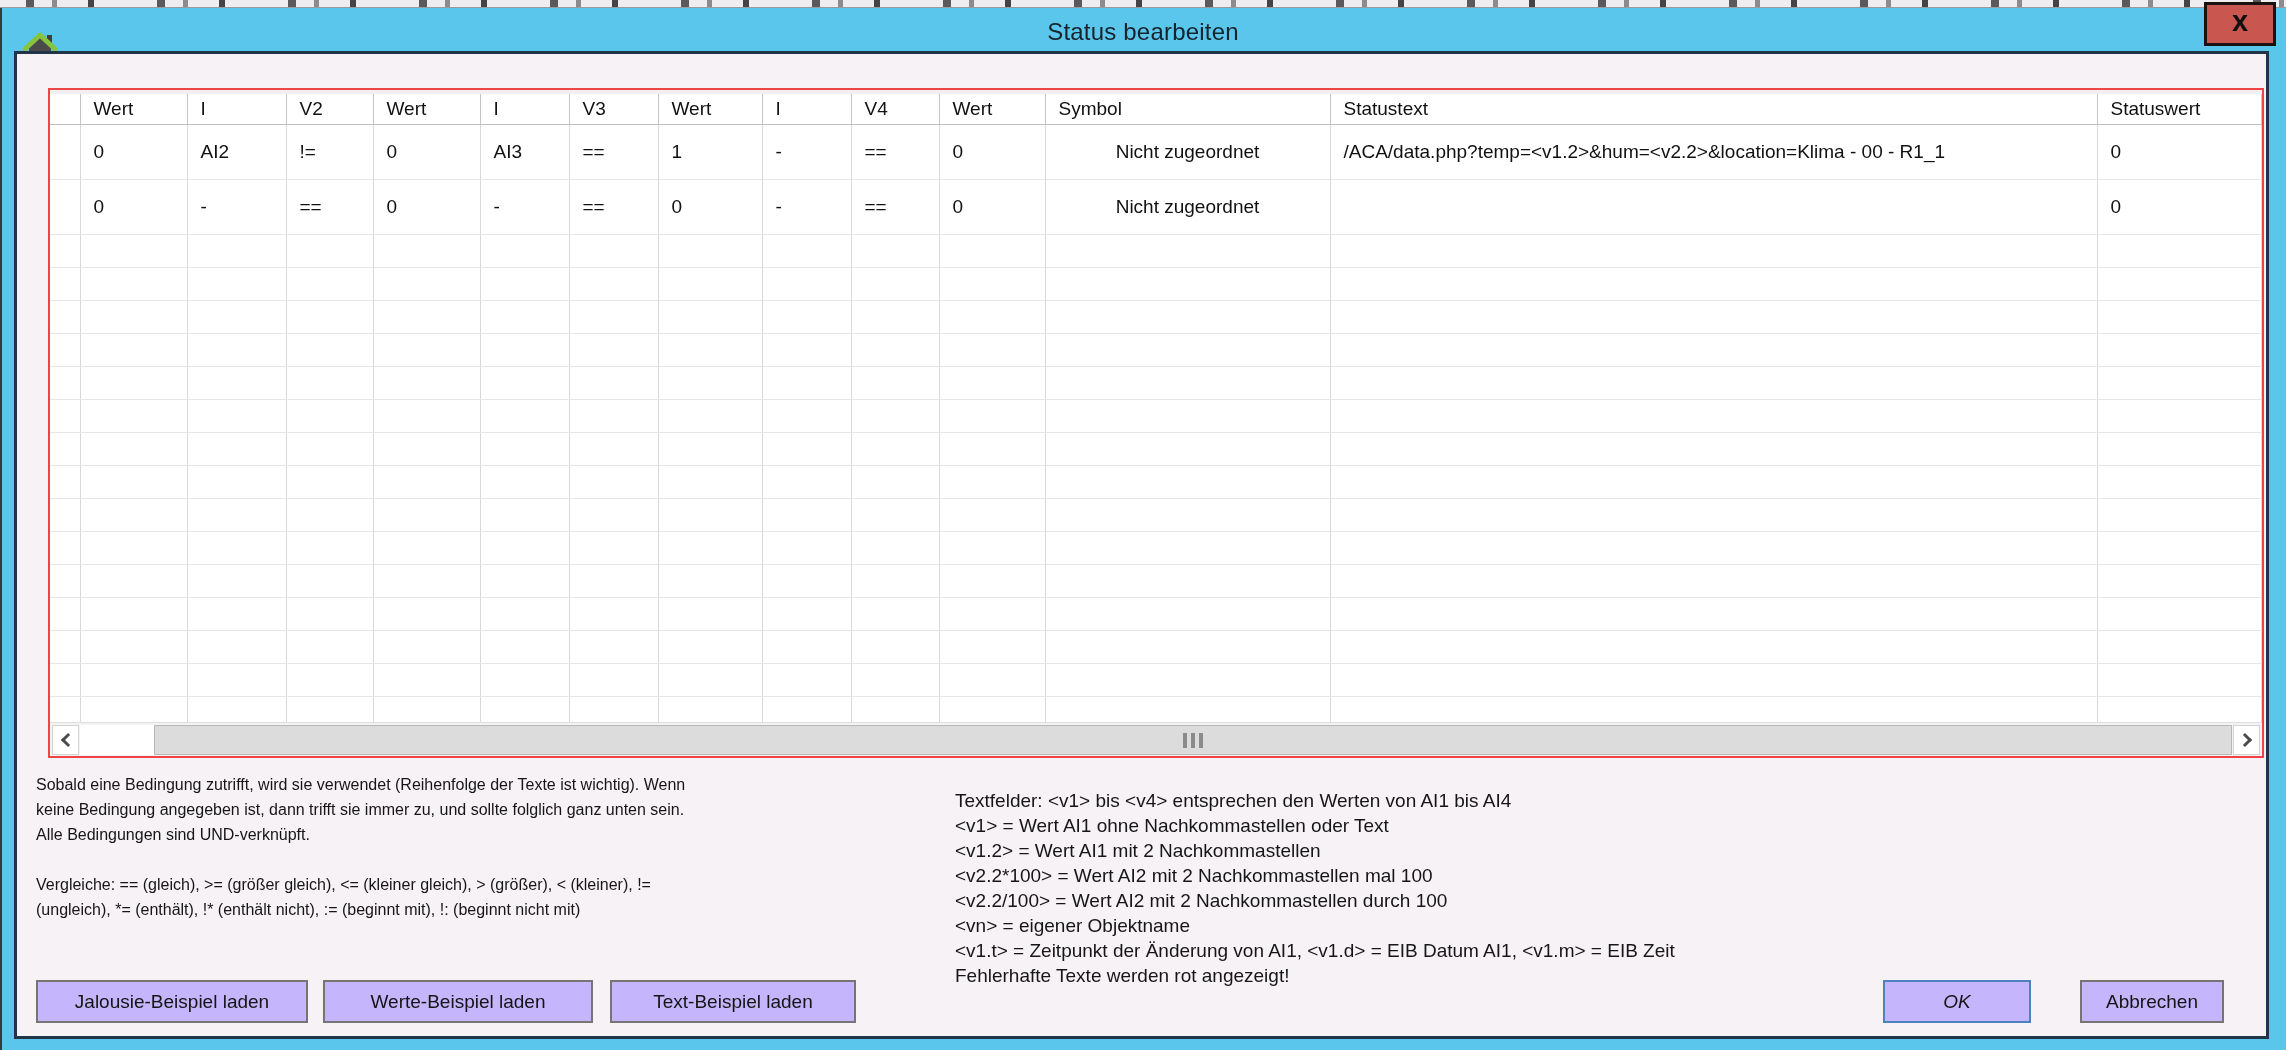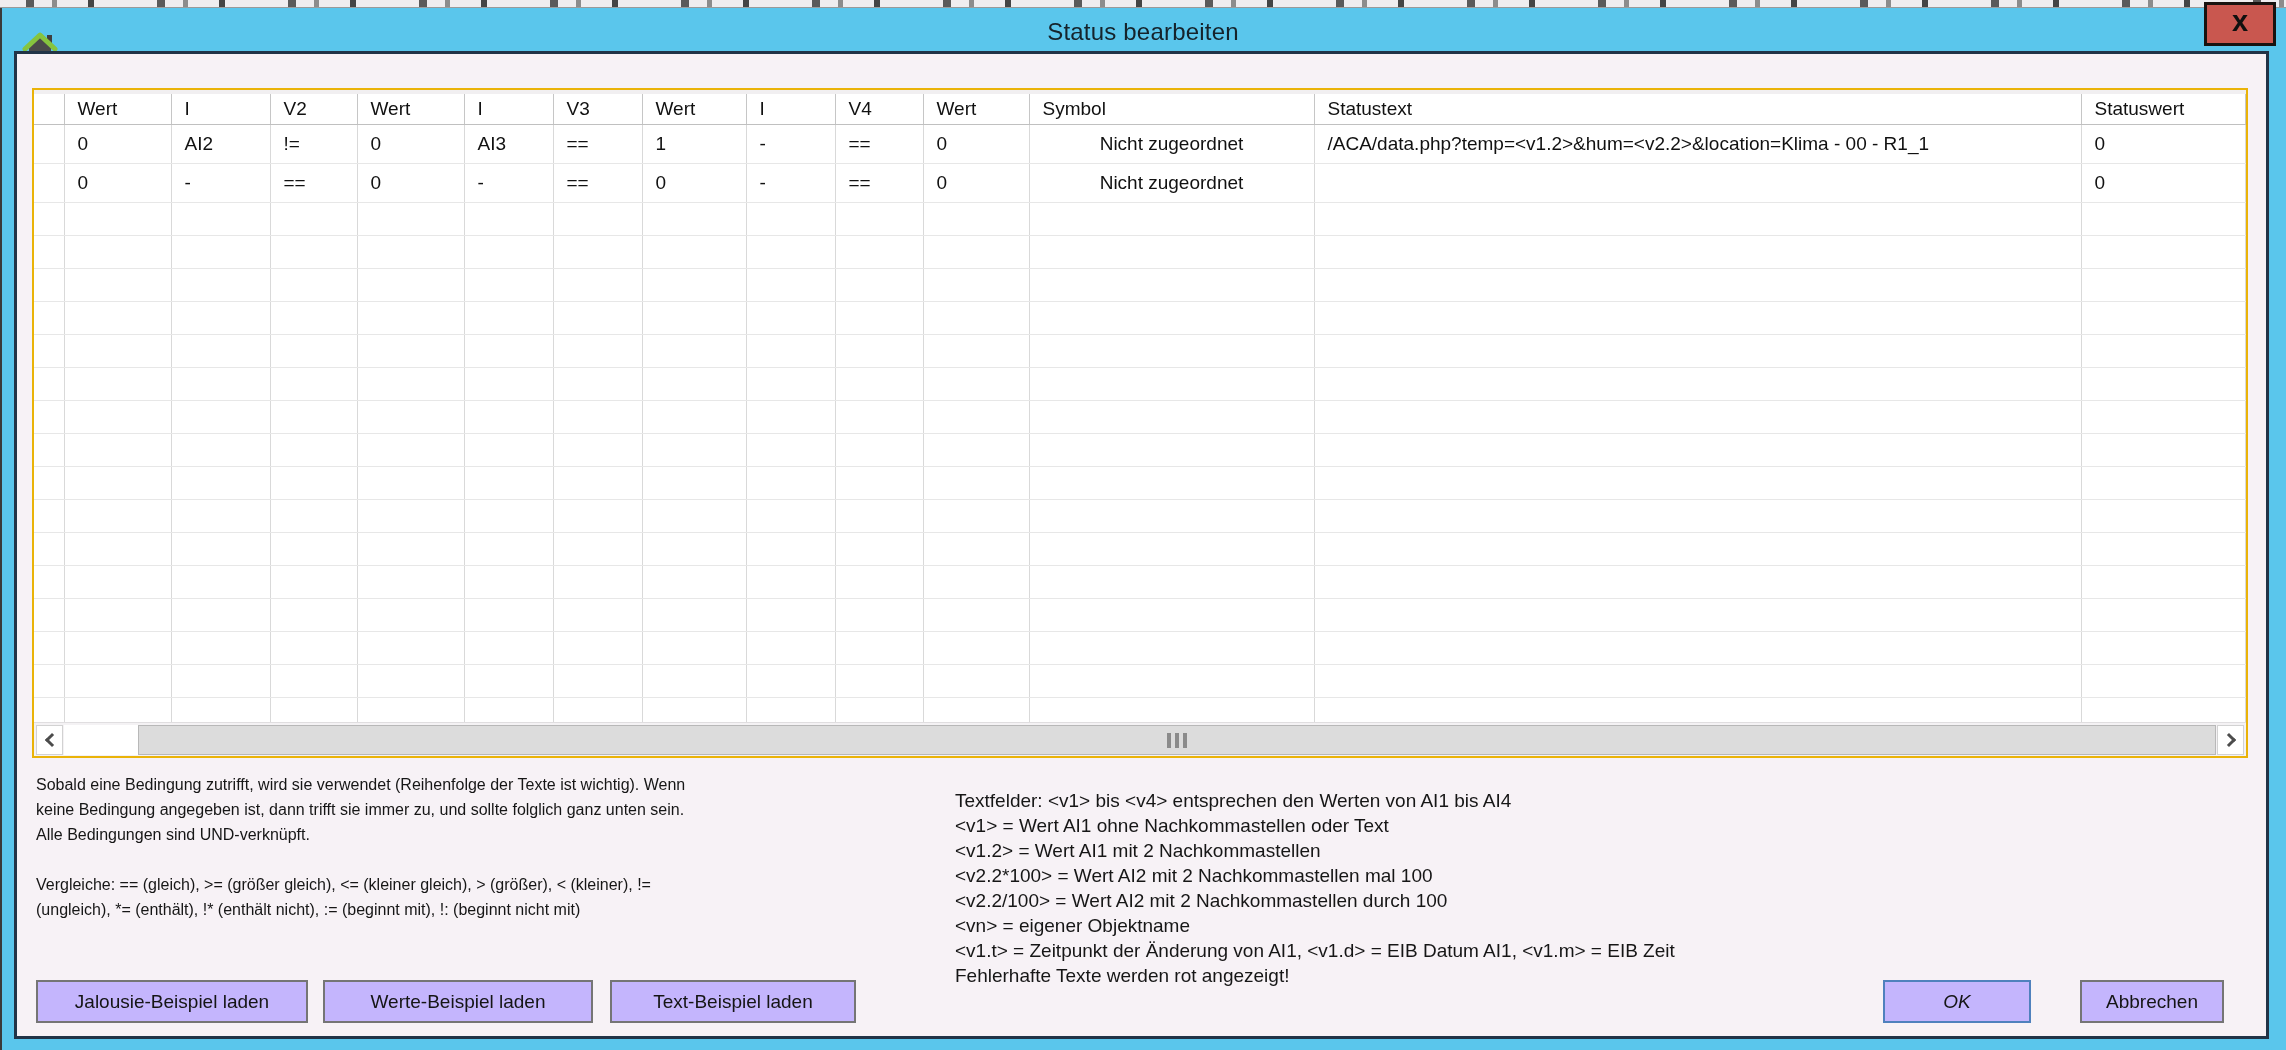--- a/index.html
+++ b/index.html
@@ -20,31 +20,31 @@
     font-size:24px; color:#15232b; letter-spacing:0.2px; }
   .home-ico { position:absolute; left:20px; top:22px; }
   .close-btn { position:absolute; left:2204px; top:2px; width:72px; height:44px;
     background:#c9574f; border:3px solid #181310; display:flex; align-items:center; justify-content:center;
     font-size:29px; font-weight:bold; color:#10100f; cursor:default; padding-bottom:5px; }
 
   .content { position:absolute; left:14px; top:51px; width:2255px; height:988px;
     background:#f7f2f6; border:3px solid #223447; }
 
   
-  .grid-box { position:absolute; left:32px; top:88px; width:2216px; height:670px;
-    background:#ffffff; border:2px solid #eab308; overflow:hidden; }
+  .grid-box { position:absolute; left:48px; top:88px; width:2216px; height:670px;
+    background:#ffffff; border:2px solid #ef4444; overflow:hidden; }
   .grid-top-strip { height:4px; background:#f1eff1; }
   table.grid { width:2212px; table-layout:fixed; border-collapse:collapse; background:#fff; }
   table.grid th { background:#fff; font-weight:normal; text-align:left; font-size:19px;
     height:30px; padding:0 0 0 13px; border-right:1px solid #c6c6c6; border-bottom:1px solid #c0c0c0;
     white-space:nowrap; overflow:hidden; }
   table.grid td { font-size:19px; height:33px; padding:0 0 0 13px;
     border-right:1px solid #d9d9d9; border-bottom:1px solid #e7e7e7;
     white-space:nowrap; overflow:hidden; }
-  table.grid td.center { text-align:center; padding:8px; }
+  table.grid td.center { text-align:center; padding:16px; }
 
   
   .hscroll { position:absolute; left:0; bottom:0; width:2212px; height:34px; background:#f4f2f4;
     border-top:1px solid #e0dee0; }
   .sb-btn { position:absolute; top:2px; width:27px; height:30px; background:#ffffff;
     border:1px solid #d2d2d2; display:flex; align-items:center; justify-content:center; }
   .sb-btn.left { left:2px; }
   .sb-btn.right { right:2px; }
   .chev { width:10px; height:10px; border-left:3px solid #4c4c4c; border-bottom:3px solid #4c4c4c; }
   .chev.l { transform:rotate(45deg); margin-left:4px; }

